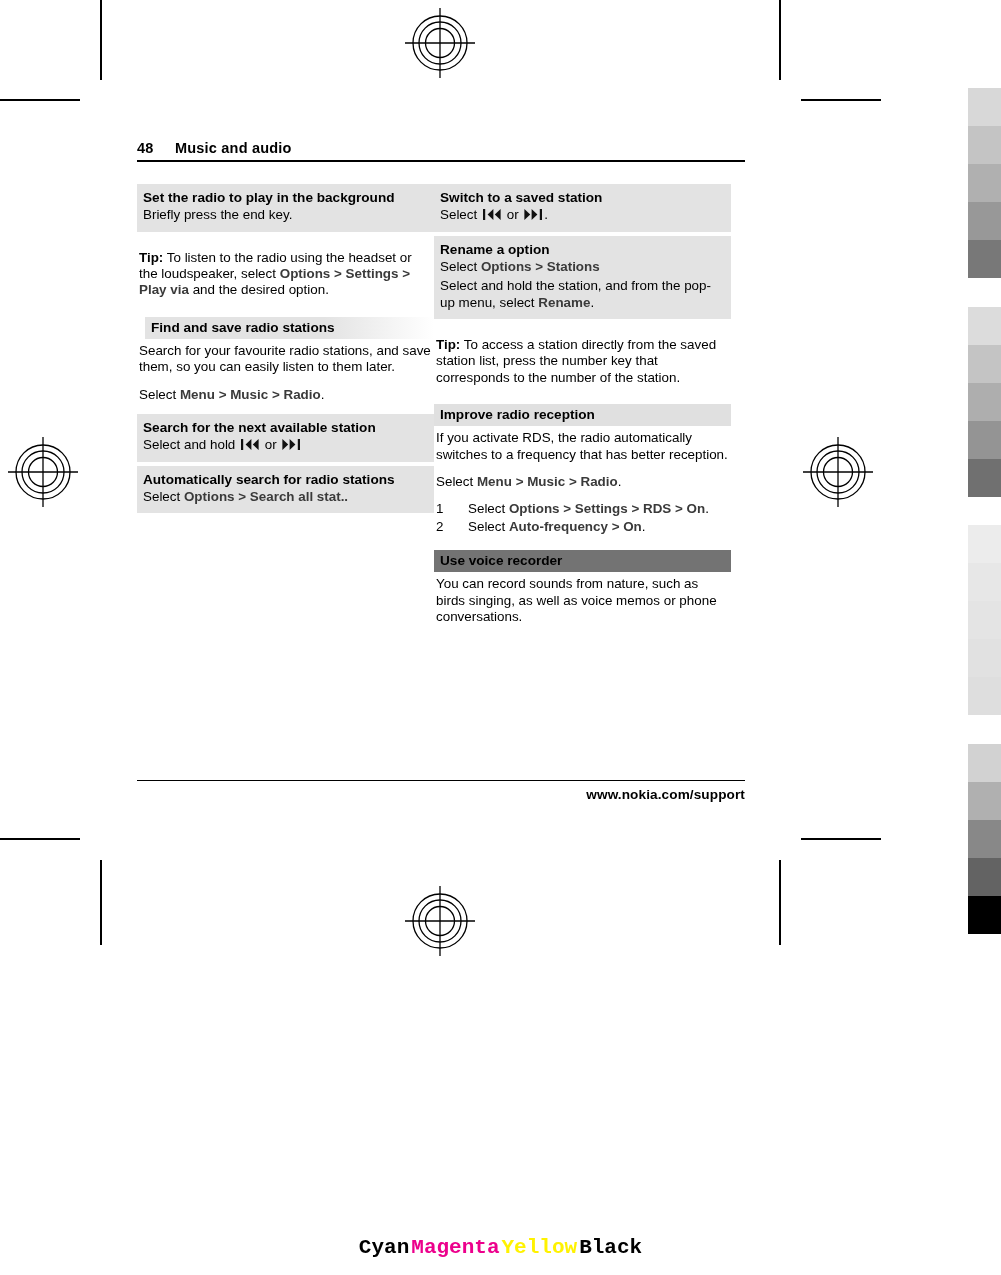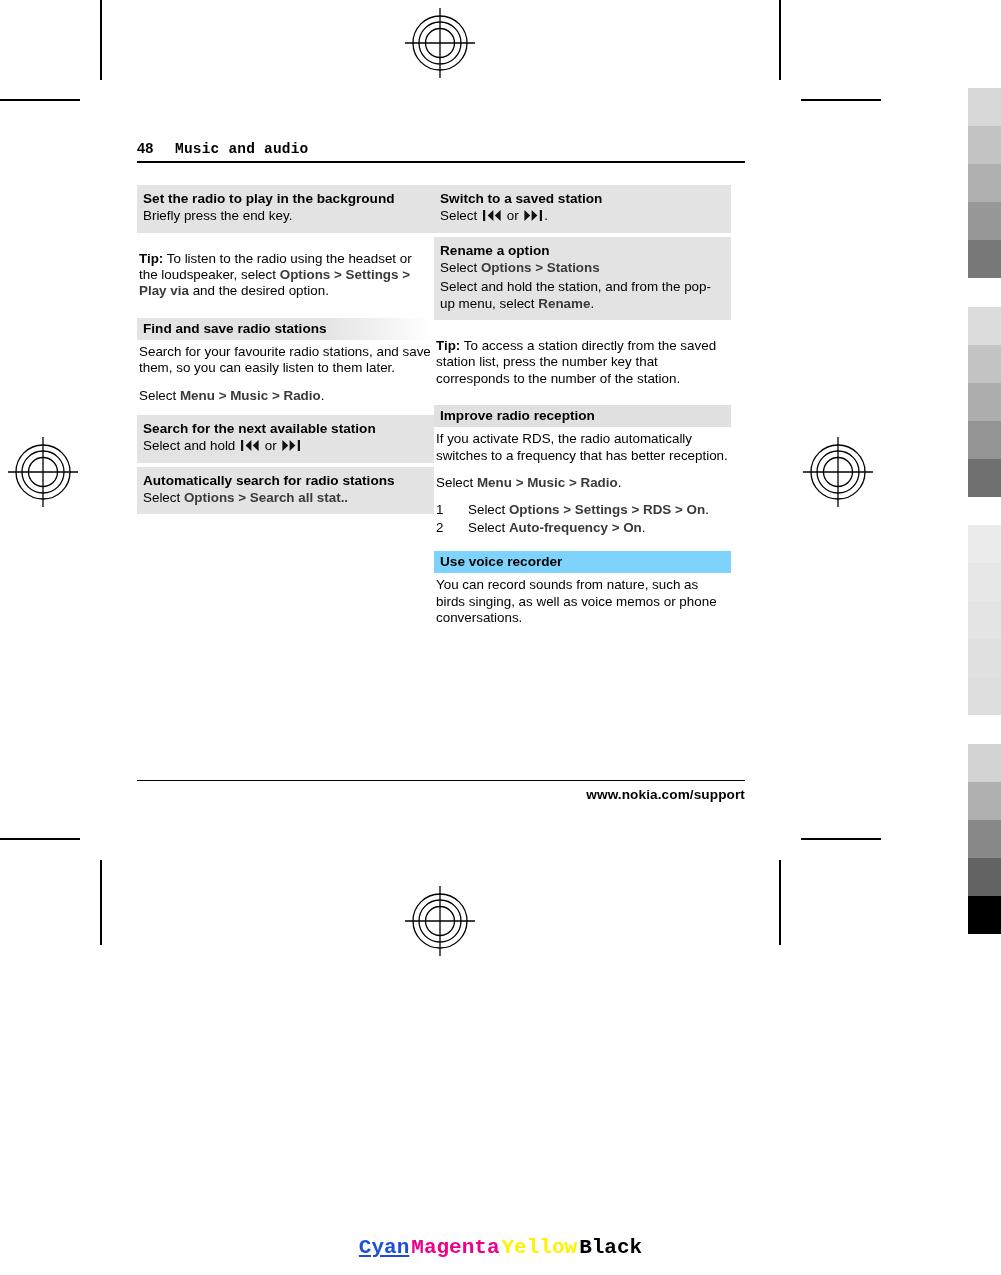--- a/index.html
+++ b/index.html
@@ -31,21 +31,21 @@
     display: flex;
     align-items: baseline;
     font-weight: bold;
     font-size: 14.5px;
     color: #000;
     padding-bottom: 4px;
     border-bottom: 2.2px solid #000;
     letter-spacing: .1px;
   }
   .page-header .pnum { width: 38px; }
-  .page-header .ptitle { letter-spacing: .2px; font-family: Liberation Mono, monospace; }
+  .page-header .ptitle { letter-spacing: .2px; }
 
   .columns {
     display: flex;
     margin-top: 22px;
   }
   .col { width: 297px; }
 
   
   .block {
     background: #e3e3e3;
@@ -68,26 +68,27 @@
   .sec-head {
     font-weight: bold;
     font-size: 13.6px;
     line-height: 1.35;
     padding: 2px 6px 2px 6px;
     margin: 0 0 2px 0;
     color: #000;
   }
   .sec-head.grad {
     background: linear-gradient(to right, #e3e3e3 0%, #e3e3e3 62%, #f4f4f4 85%, #ffffff 100%);
+    margin-left: 8px;
   }
   .sec-head.solid-light {
     background: #e0e0e0;
   }
   .sec-head.solid-dark {
-    background: #7dd3fc;
+    background: #737373;
   }
 
   .body-text {
     font-size: 13.4px;
     line-height: 1.22;
     color: #000;
     margin: 0;
     padding: 0 2px 0 2px;
   }
   .body-text + .body-text { margin-top: 11px; }
@@ -152,21 +153,21 @@
     position: absolute;
     left: 0; top: 1236px;
     width: 1001px;
     text-align: center;
     font-family: "Liberation Mono", monospace;
     font-weight: bold;
     font-size: 21px;
     letter-spacing: 0px;
   }
   .cmyk span { padding: 0 1px; }
-  .c-cyan { color: #1d4ed8; text-decoration: underline; }
+  .c-cyan { color: #000000; }
   .c-mag  { color: #ec008c; }
   .c-yel  { color: #fff200; }
   .c-blk  { color: #000000; }
 </style>
 </head>
 <body>
 
 <div class="crop-line" style="left:100px; top:0;    width:1.6px; height:80px;"></div>
 <div class="crop-line" style="left:779px; top:0;    width:1.6px; height:80px;"></div>
 <div class="crop-line" style="left:100px; top:860px; width:1.6px; height:85px;"></div>

